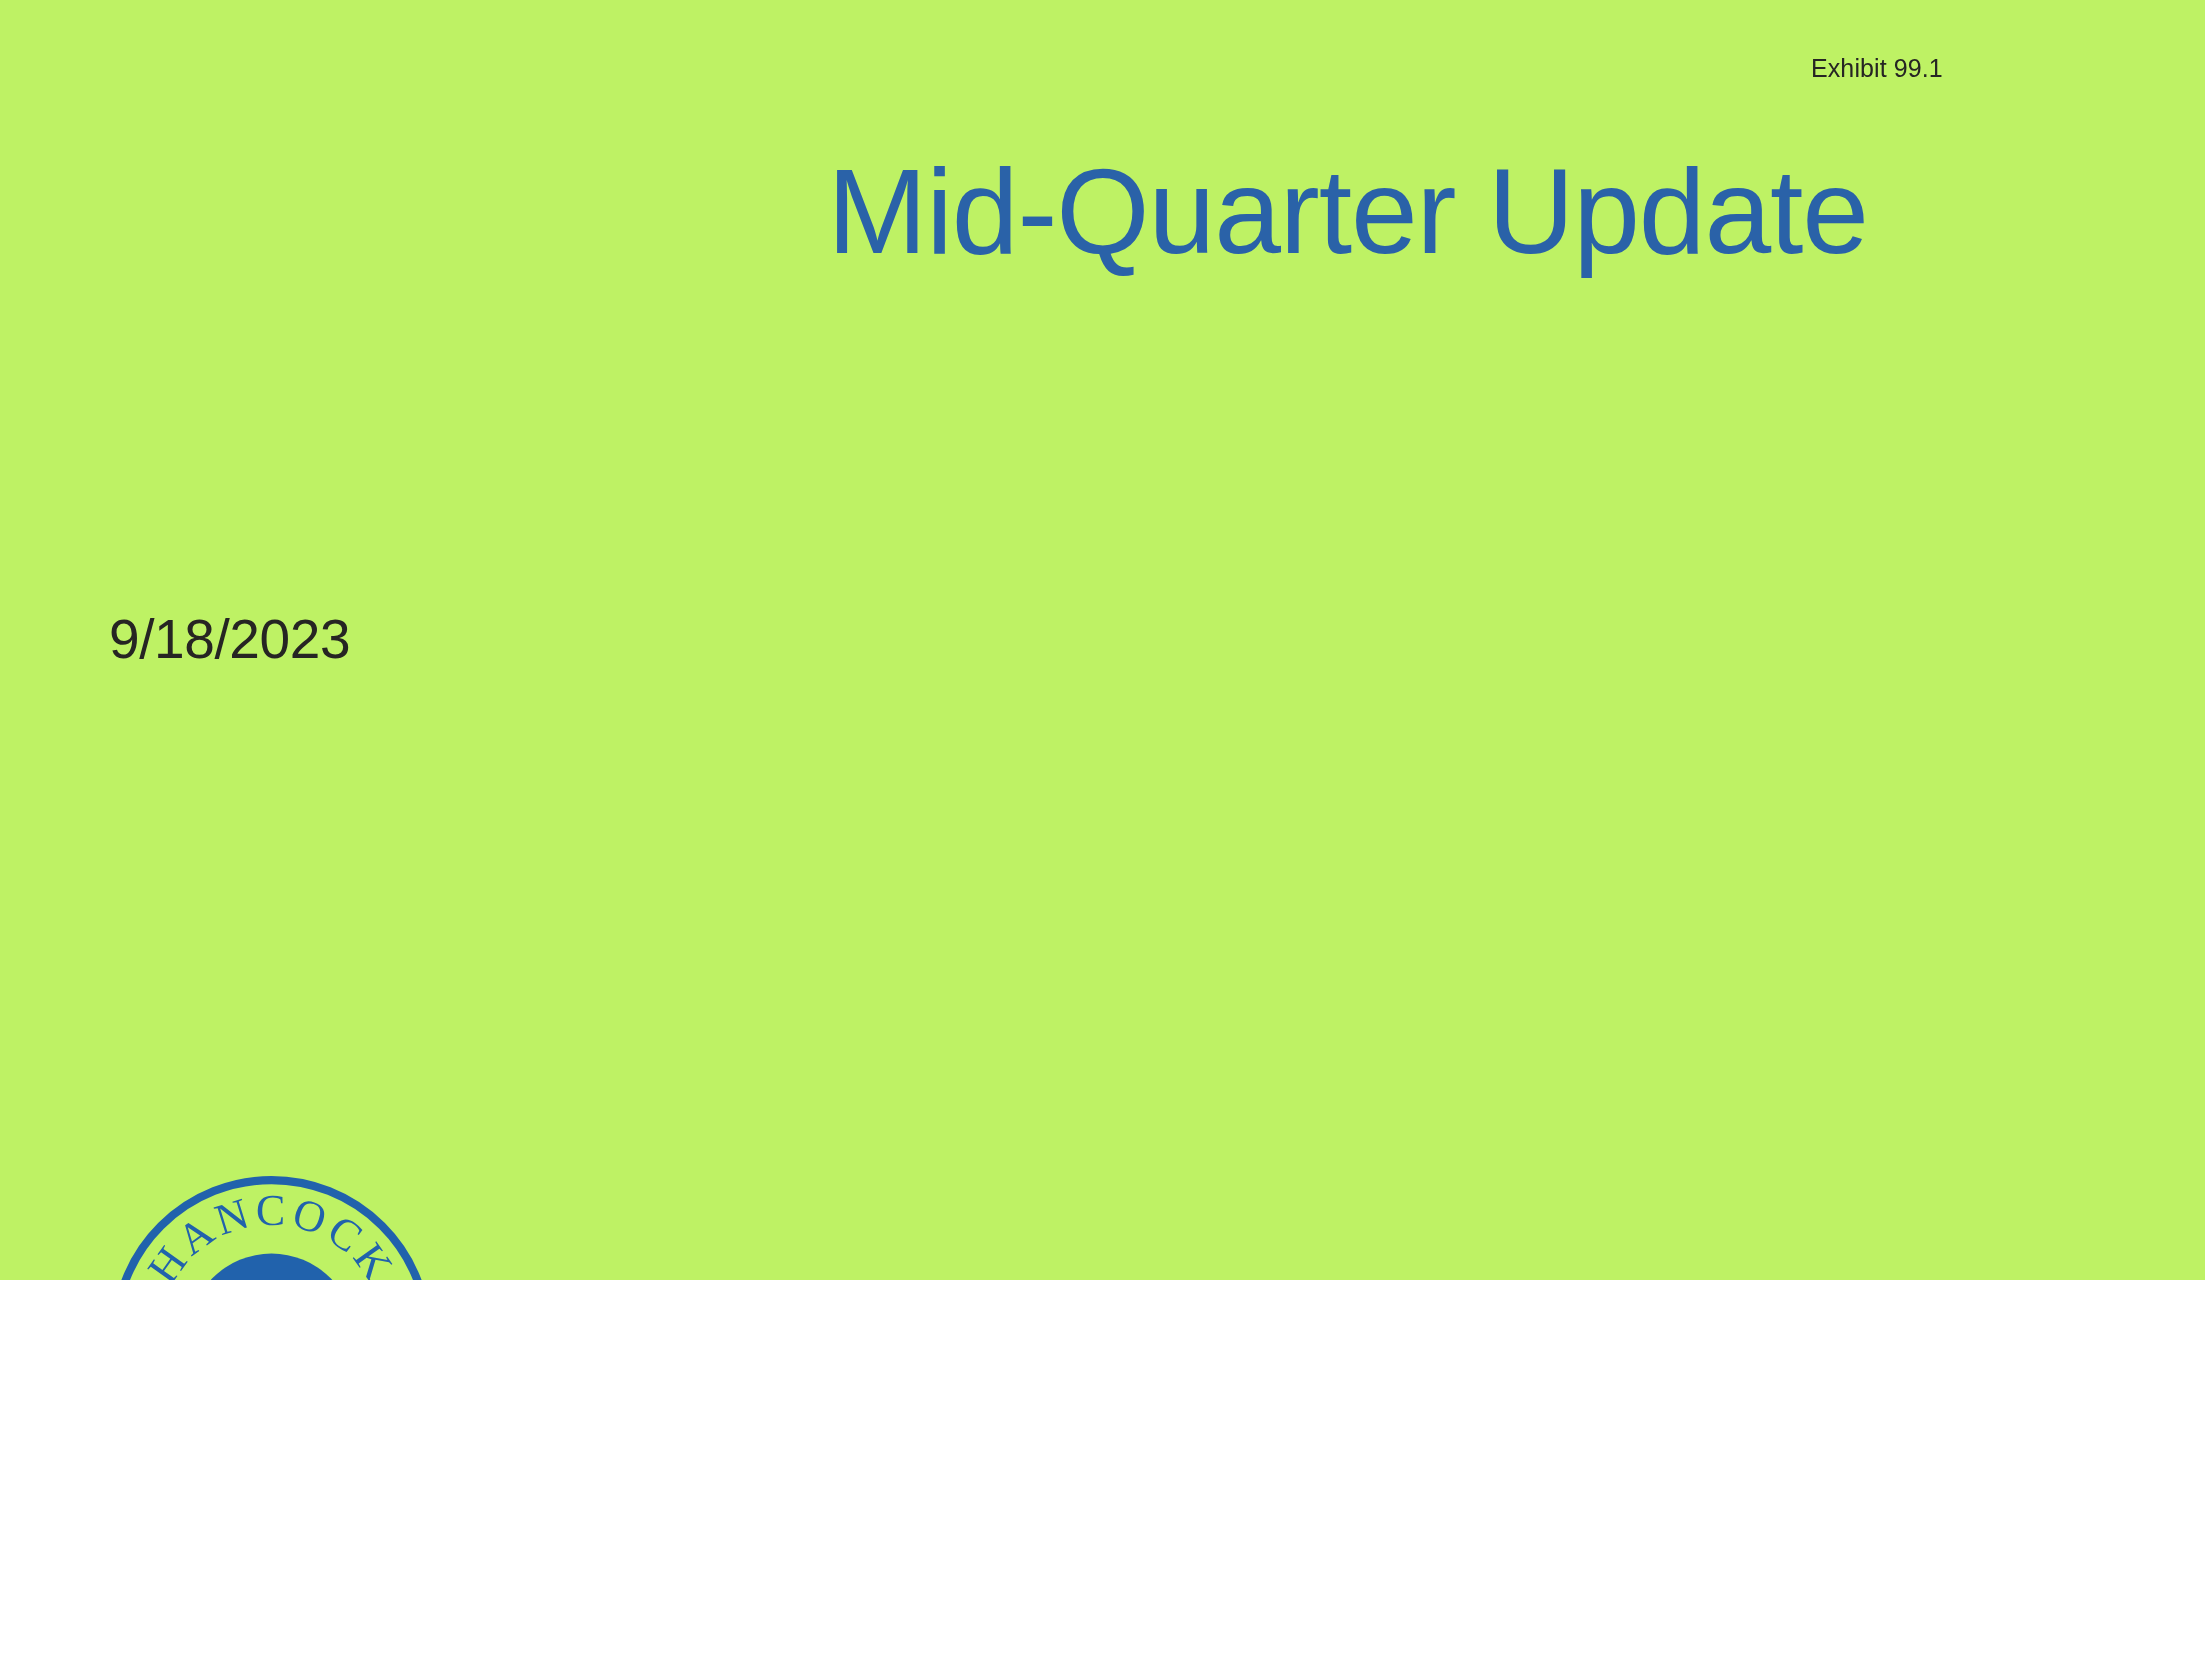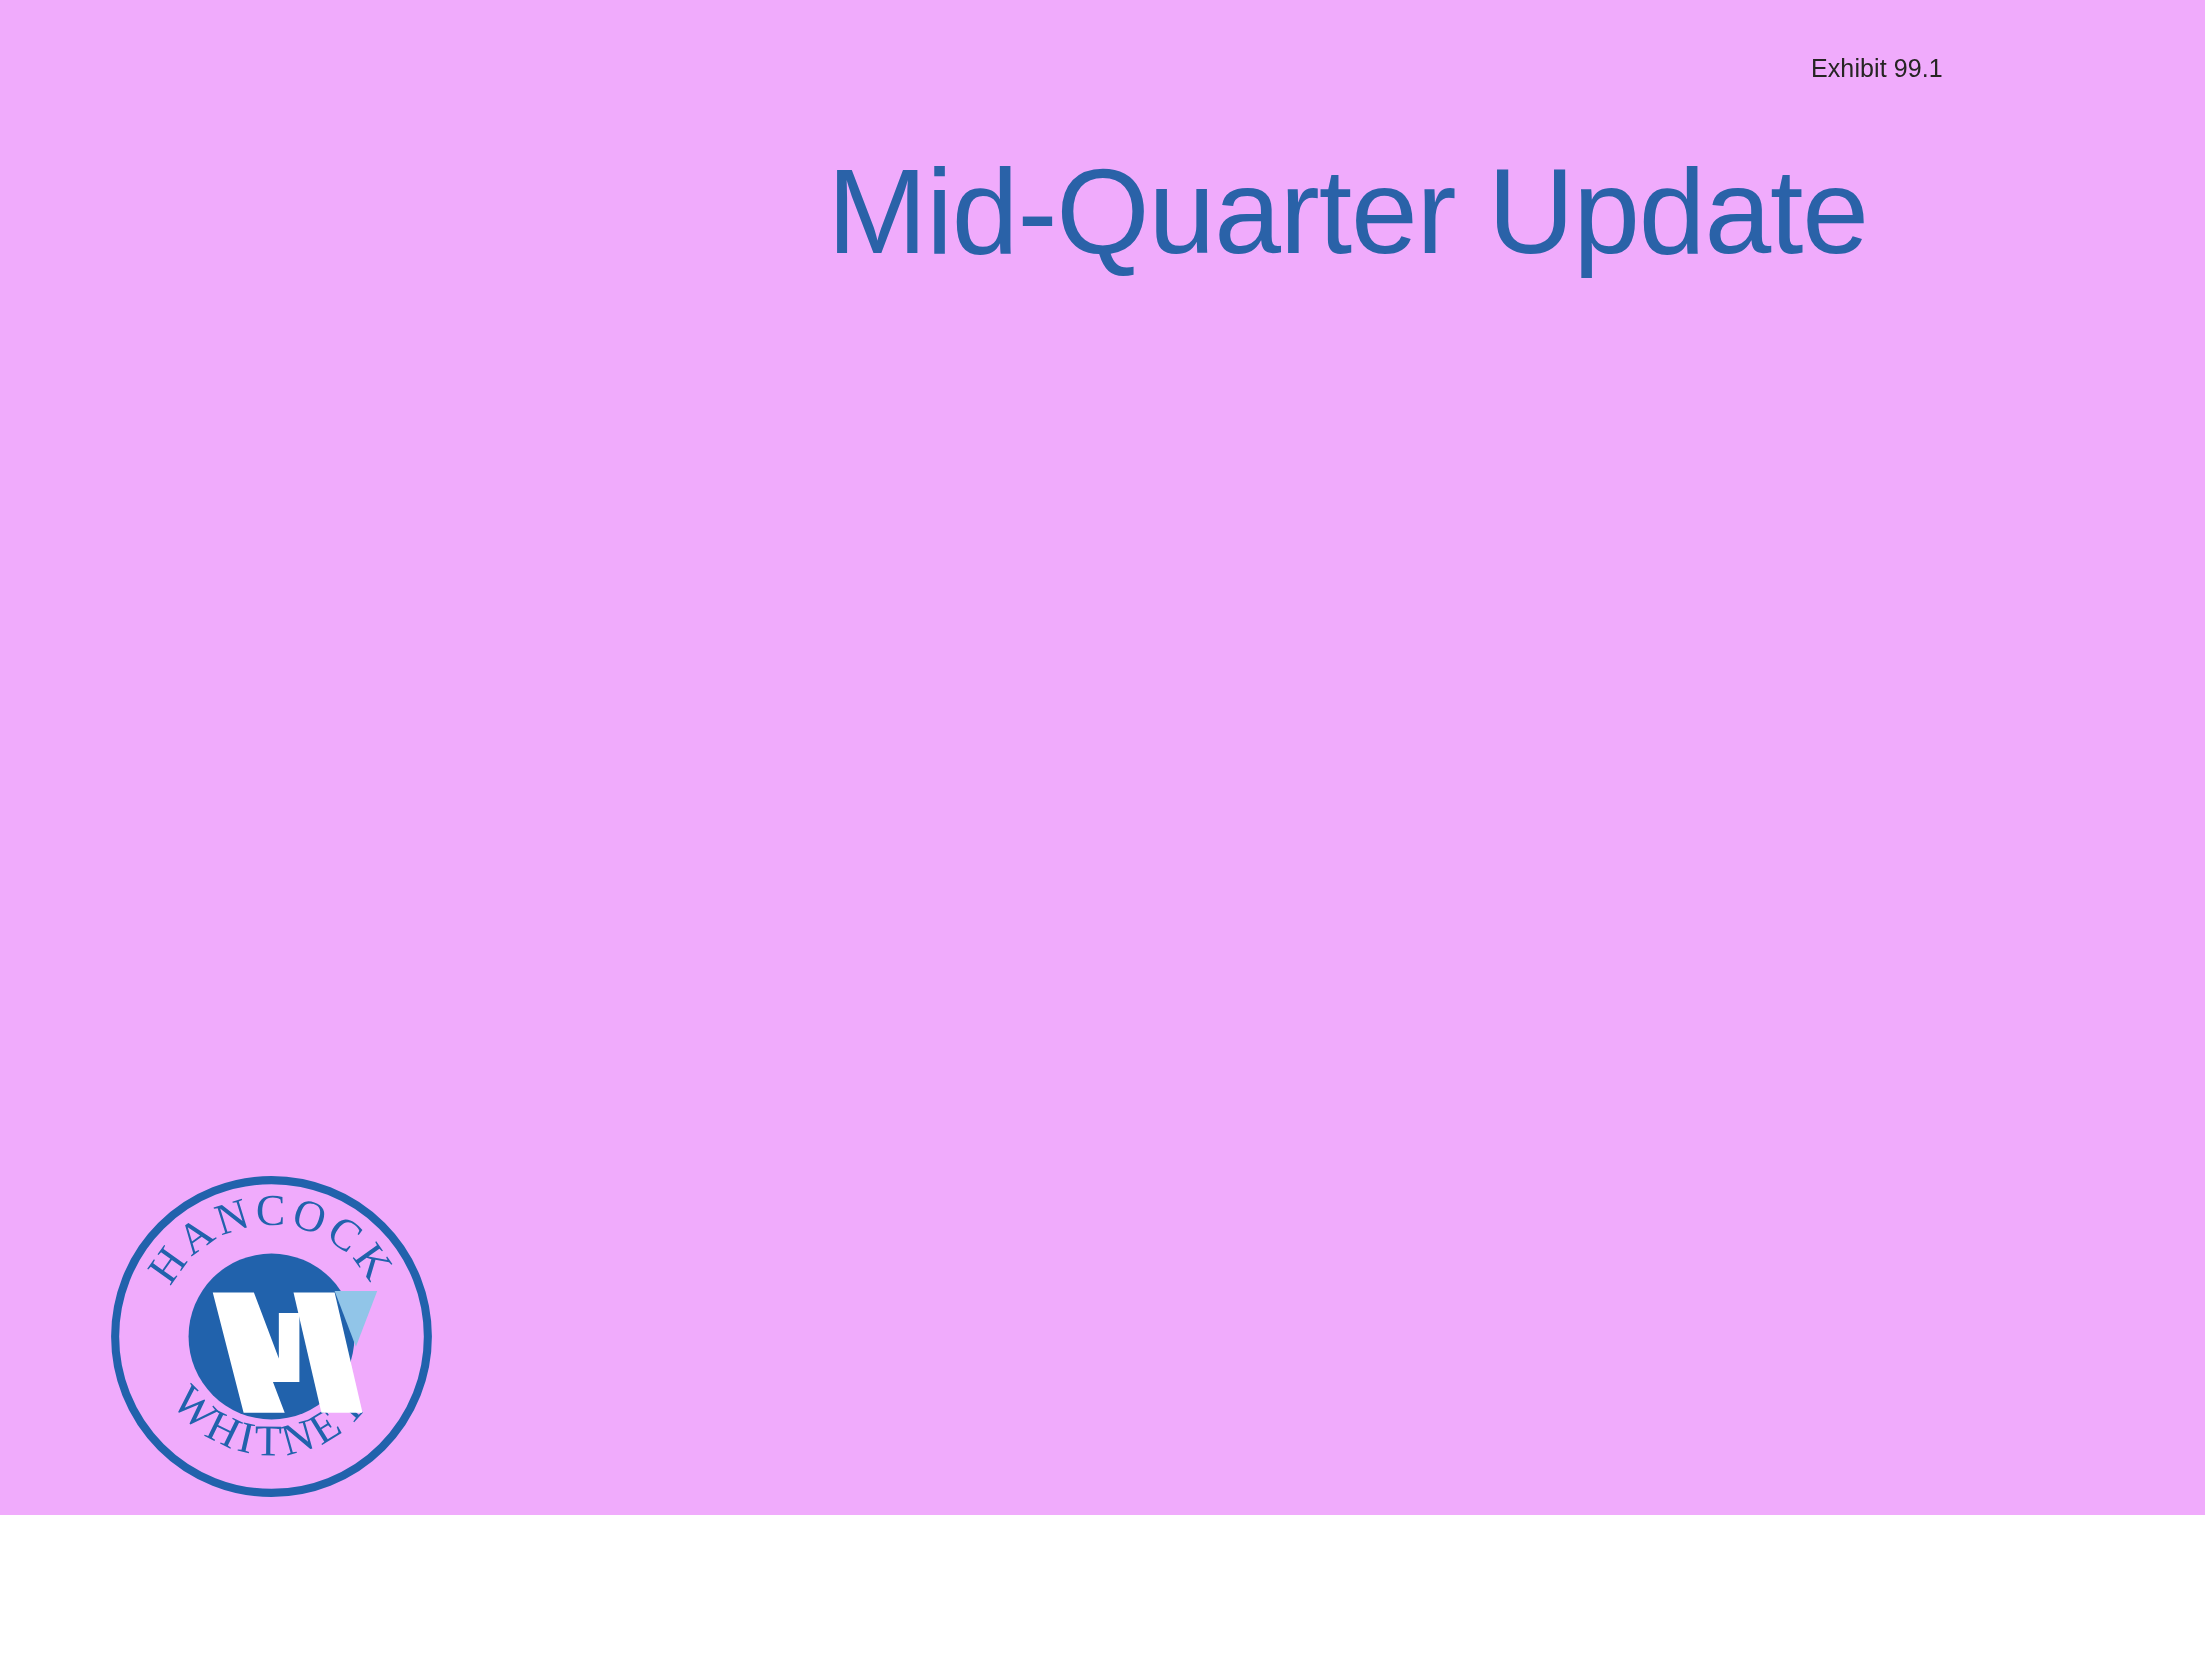--- a/index.html
+++ b/index.html
@@ -6,22 +6,22 @@
     margin: 0;
     padding: 0;
     background: #ffffff;
   }
   body {
     font-family: "Liberation Sans", sans-serif;
   }
   #slide {
     position: relative;
     width: 2205px;
-    height: 1515px;
-    background: #f0abfc;
+    height: 1280px;
+    background: #bef264;
     overflow: hidden;
   }
 
   
   #exhibit-label {
     position: absolute;
     left: 1811px;
     top: 53px;
     font-family: "Liberation Sans", sans-serif;
     font-size: 25px;
@@ -77,20 +77,21 @@
 </style>
 </head>
 <body>
 
 <div id="slide">
 
   <div id="exhibit-label">Exhibit 99.1</div>
 
   <div id="slide-title">Mid-Quarter Update</div>
 
+  <div id="slide-date">9/18/2023</div>
 
   <div id="logo">
     <svg viewBox="0 0 440 440" xmlns="http://www.w3.org/2000/svg">
       <defs>
 
         <path id="arcTop" d="M 68,220 A 152,152 0 0 1 372,220" fill="none"></path>
 
         <path id="arcBottom" d="M 58,220 A 162,162 0 0 0 382,220" fill="none"></path>
       </defs>
 

